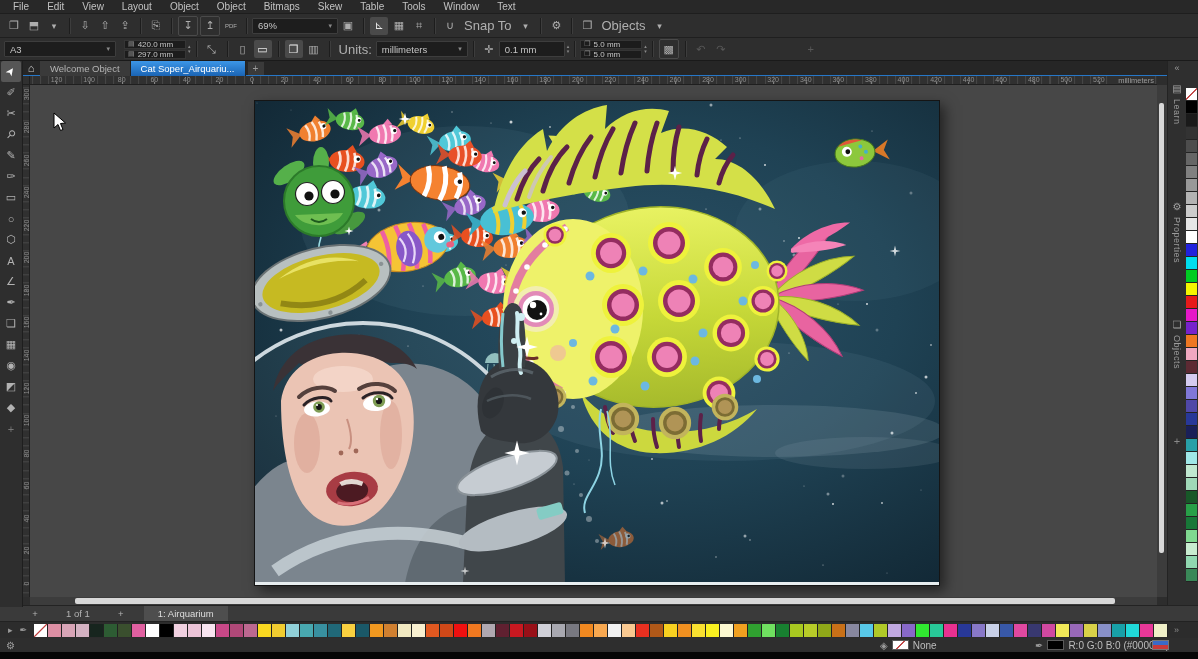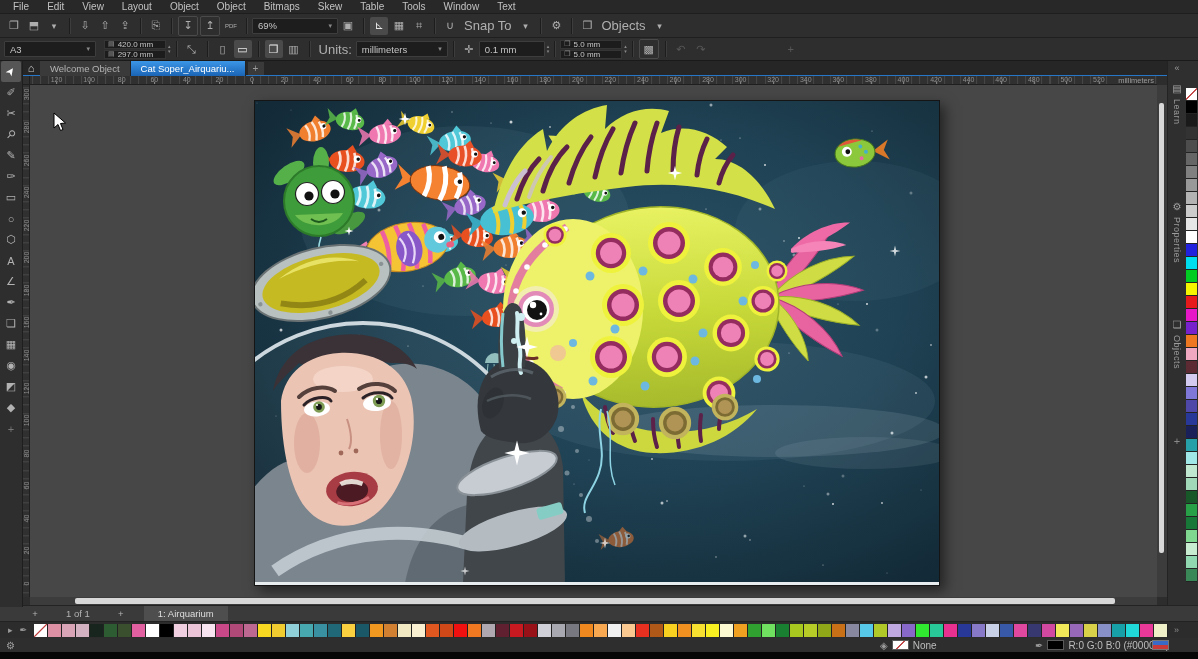--- a/index.html
+++ b/index.html
@@ -150,21 +150,21 @@
     <span class="tbi sm">▾</span>
     <span class="vsep"></span>
     <span class="tbi">⚙</span>
     <span class="vsep"></span>
     <span class="tbi">❒</span>
     <span class="lbl">Objects</span>
     <span class="tbi sm">▾</span>
   </div>
 
   <div class="abs propbar">
-    <span class="combo" style="width:92px">
+    <span class="combo" style="width:112px">
       <span>A3</span>
       <span class="arr">▾</span>
     </span>
     <span style="width:8px"></span>
     <div class="fieldpair">
       <div class="minifield">
         <span class="mficon">▤</span>
         <span>420.0 mm</span>
       </div>
       <div class="minifield">

